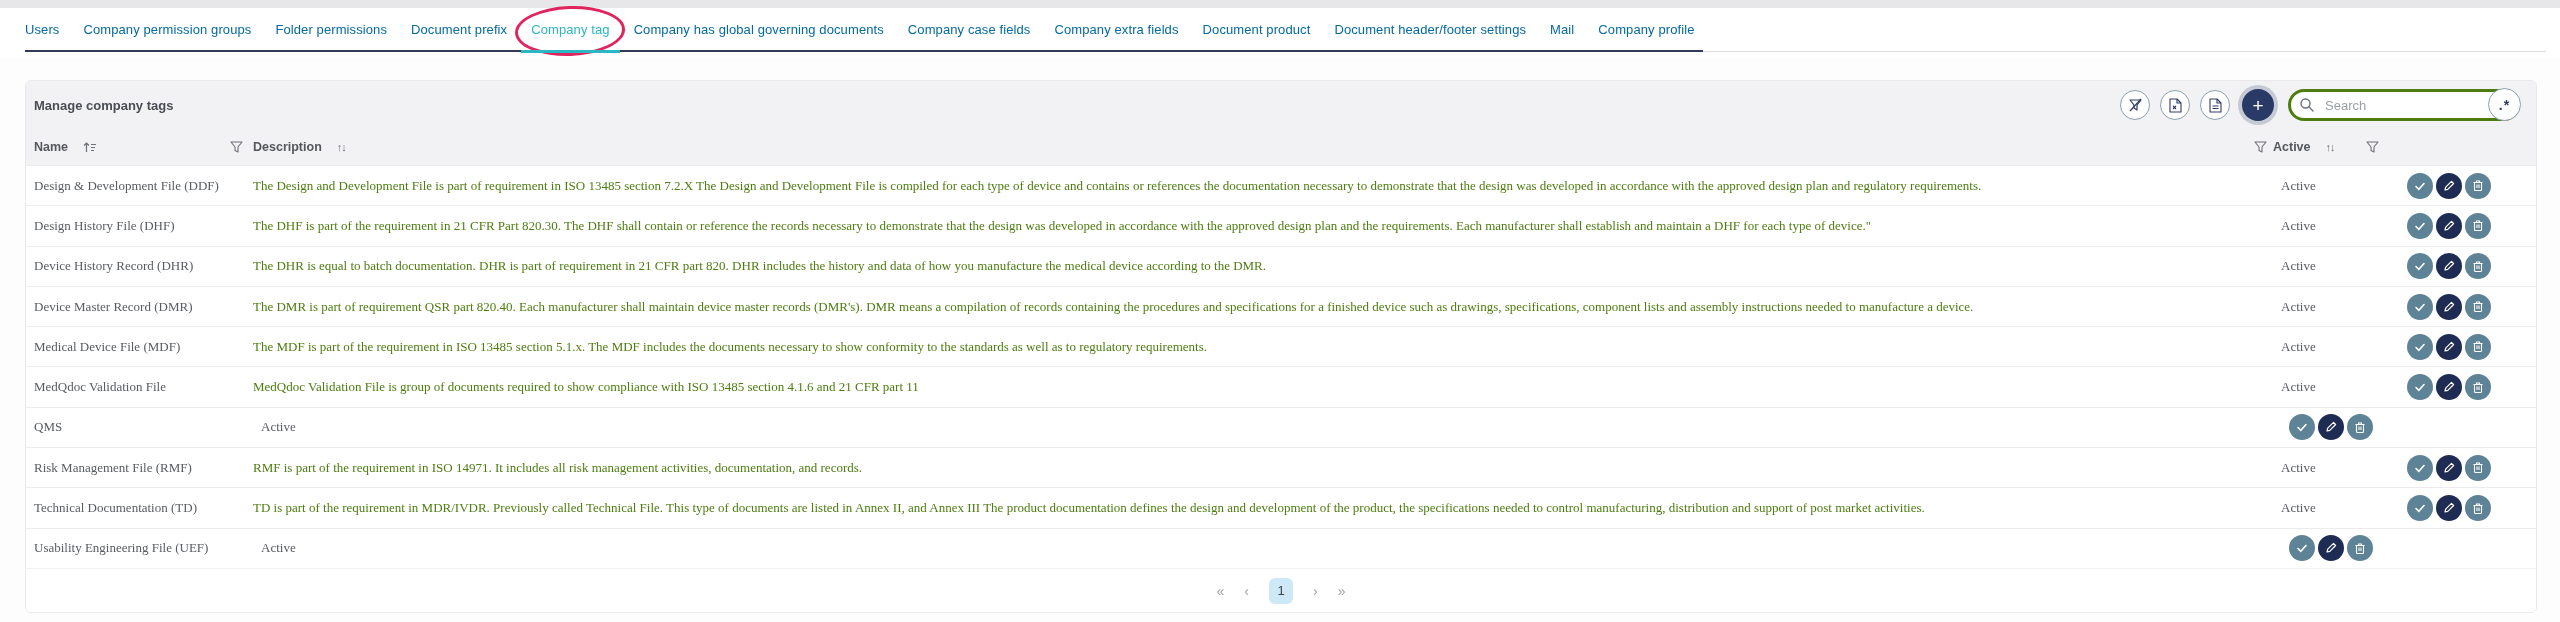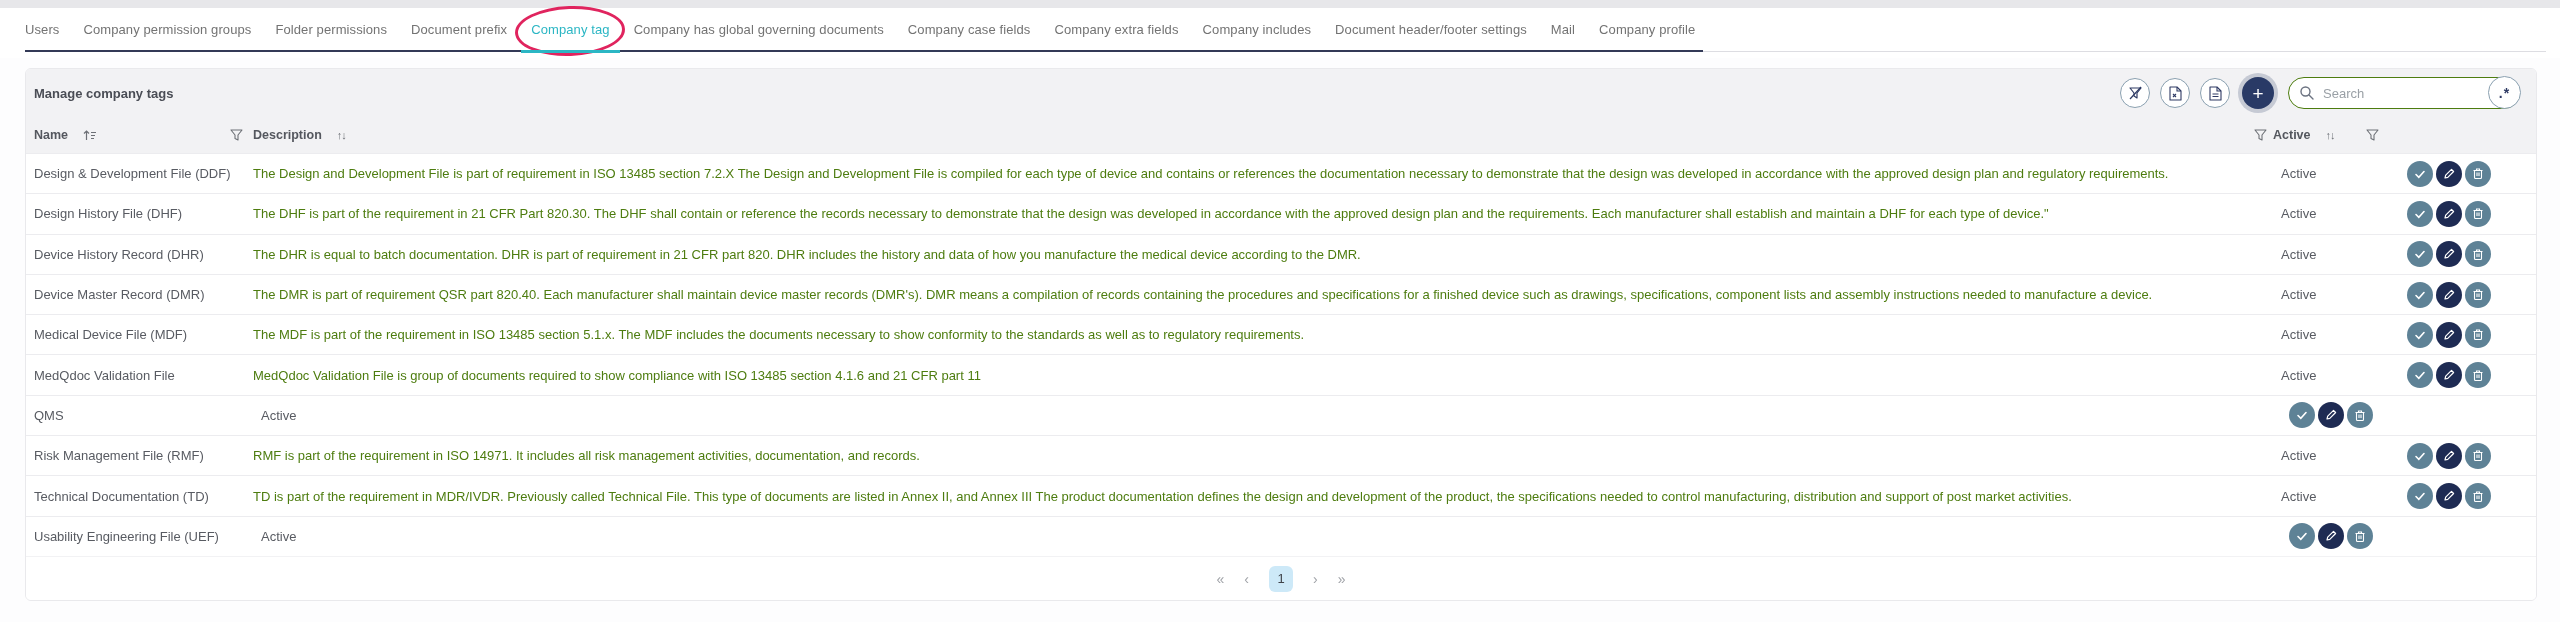--- a/index.html
+++ b/index.html
@@ -7,66 +7,66 @@
               font-family:"Liberation Sans", sans-serif; position:relative; }
 
   
   .top-strip { position:absolute; top:0; left:0; width:2560px; height:8px; background:#e7e7ea; }
 
   
   .tabbar { position:absolute; top:8px; left:0; width:2560px; height:50px; background:#ffffff; }
   .tab-baseline { position:absolute; left:25px; right:14px; top:43px; height:1px; background:#dddde2; }
   .tabs { position:absolute; left:25px; top:0; height:44px; display:inline-flex; align-items:center;
           gap:24px; border-bottom:2px solid #333a57; padding-right:8px; white-space:nowrap; }
-  .tab { font-size:13px; color:#737373; cursor:pointer; position:relative; letter-spacing:.1px; }
+  .tab { font-size:13px; color:#0369a1; cursor:pointer; position:relative; letter-spacing:.1px; }
   .tab.active { color:#2bb6c4; }
   .tab.active::after { content:""; position:absolute; left:-10px; right:-10px; bottom:-16px;
                        height:3px; background:#2bb6c4; }
   .annotation-ellipse { position:absolute; left:-16px; right:-16px; top:-16px; height:50px;
                         border:3px solid #e0245e; border-radius:50%; transform:rotate(-2deg);
                         pointer-events:none; }
   .tab:not(.active) .annotation-ellipse { display:none; }
 
   
-  .card { position:absolute; left:25px; top:68px; width:2512px; height:533px; background:#ffffff;
+  .card { position:absolute; left:25px; top:80px; width:2512px; height:533px; background:#ffffff;
           border:1px solid #e9e9ec; border-radius:6px; overflow:hidden; display:flex; flex-direction:column; }
 
   .card-head { height:48px; background:#f2f2f4; display:flex; align-items:center;
                justify-content:space-between; padding:0 16px 0 8px; flex:0 0 auto; }
   .card-title { font-size:13px; font-weight:bold; color:#4a4d55; }
 
   .toolbar { display:flex; align-items:center; }
   .tb-circle { width:30px; height:30px; border-radius:50%; border:1px solid #8aa0b0; background:#fff;
                display:flex; align-items:center; justify-content:center; cursor:pointer; margin-left:10px; }
   .tb-add { width:32px; height:32px; border-radius:50%; background:#293a66; color:#fff;
             display:flex; align-items:center; justify-content:center; font-size:19px; line-height:1;
             cursor:pointer; margin-left:12px; box-shadow:0 0 0 4px rgba(41,58,102,.22); }
   .search-wrap { position:relative; width:232px; height:32px; margin-left:14px; }
-  .search-input { width:100%; height:100%; border:1px solid #4d7c0f; border-radius:16px; background:#fff;
+  .search-input { width:100%; height:100%; border:3px solid #4d7c0f; border-radius:16px; background:#fff;
                   padding:0 40px 0 34px; font-size:13px; color:#555; outline:none;
                   font-family:"Liberation Sans", sans-serif; }
   .search-input::placeholder { color:#9aa0a6; }
   .search-icon { position:absolute; left:11px; top:8px; }
   .regex-btn { position:absolute; right:-1px; top:-1px; width:33px; height:33px; border-radius:50%;
                border:1px solid #8aa0b0; background:#fff; color:#2e3a64; font-size:14px; font-weight:bold;
                display:flex; align-items:center; justify-content:center; cursor:pointer; letter-spacing:1px; }
 
   
   .grid-cols { display:grid; grid-template-columns:219px minmax(0,1fr) 100px 118px;
                padding:0 45px 0 8px; align-items:center; }
   .thead { height:36px; background:#f2f2f4; font-size:12.5px; font-weight:bold; color:#54575e; flex:0 0 auto; }
   .th-cell { display:flex; align-items:center; gap:15px; }
   .sort-arrows { font-size:11px; color:#6d7076; letter-spacing:-1px; font-weight:normal; cursor:pointer; }
   .th-filter { cursor:pointer; display:flex; }
   .th-name .th-filter { margin-left:auto; margin-right:10px; }
   .th-desc  .th-filter { margin-left:auto; margin-right:6px; }
   .th-active .th-filter { margin-left:16px; }
 
   .tbody { flex:1 1 auto; display:flex; flex-direction:column; background:#fff; }
-  .trow { flex:1; border-top:1px solid #ececef; font-size:13px; }
+  .trow { flex:1; border-top:1px solid #ececef; font-size:13px;font-family:Liberation Serif, serif; }
   .cell-name { color:#585b62; white-space:nowrap; overflow:hidden; }
   .cell-desc { color:#4d7c0f; white-space:nowrap; overflow:hidden; padding-right:14px; }
   .cell-active { color:#585b62; padding-left:8px; }
   .cell-actions { display:flex; justify-content:flex-end; gap:3px; }
   .act-btn { width:26px; height:26px; border-radius:50%; display:flex; align-items:center;
              justify-content:center; cursor:pointer; }
   .act-check, .act-delete { background:#5e8296; }
   .act-edit { background:#1e2b53; }
 
   
@@ -111,21 +111,21 @@
       <span class="tab">
     
     <span>Company case fields</span>
   </span>
       <span class="tab">
     
     <span>Company extra fields</span>
   </span>
       <span class="tab">
     
-    <span>Company includes</span>
+    <span>Document product</span>
   </span>
       <span class="tab">
     
     <span>Document header/footer settings</span>
   </span>
       <span class="tab">
     
     <span>Mail</span>
   </span>
       <span class="tab">

